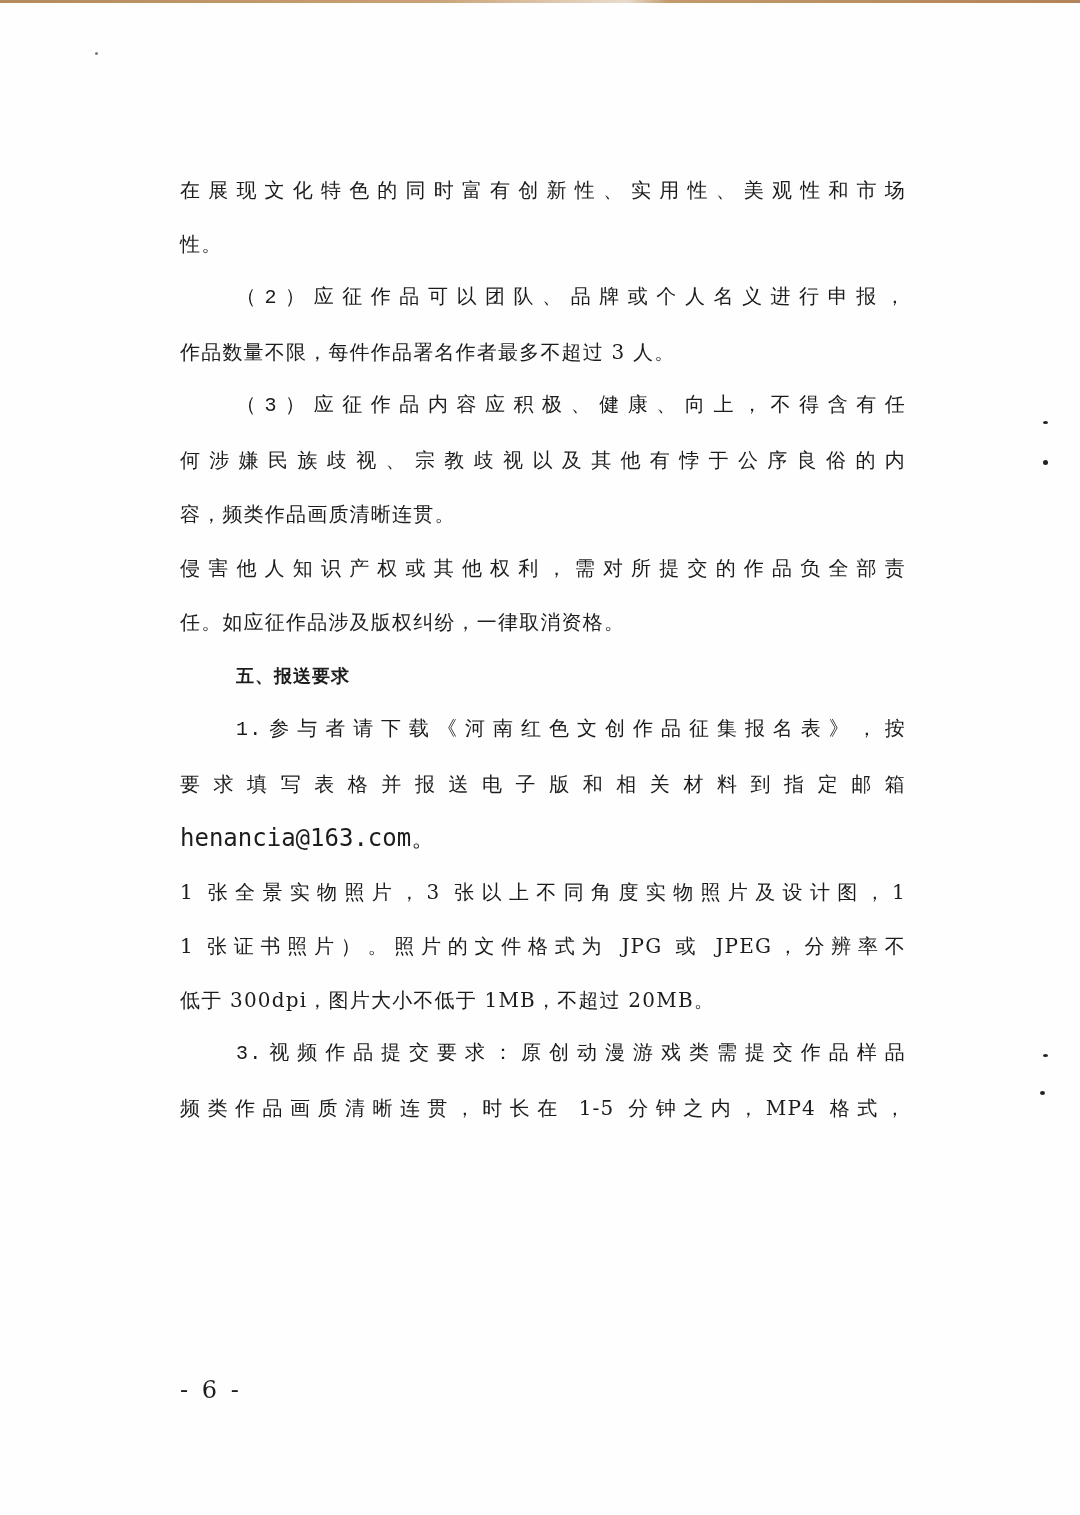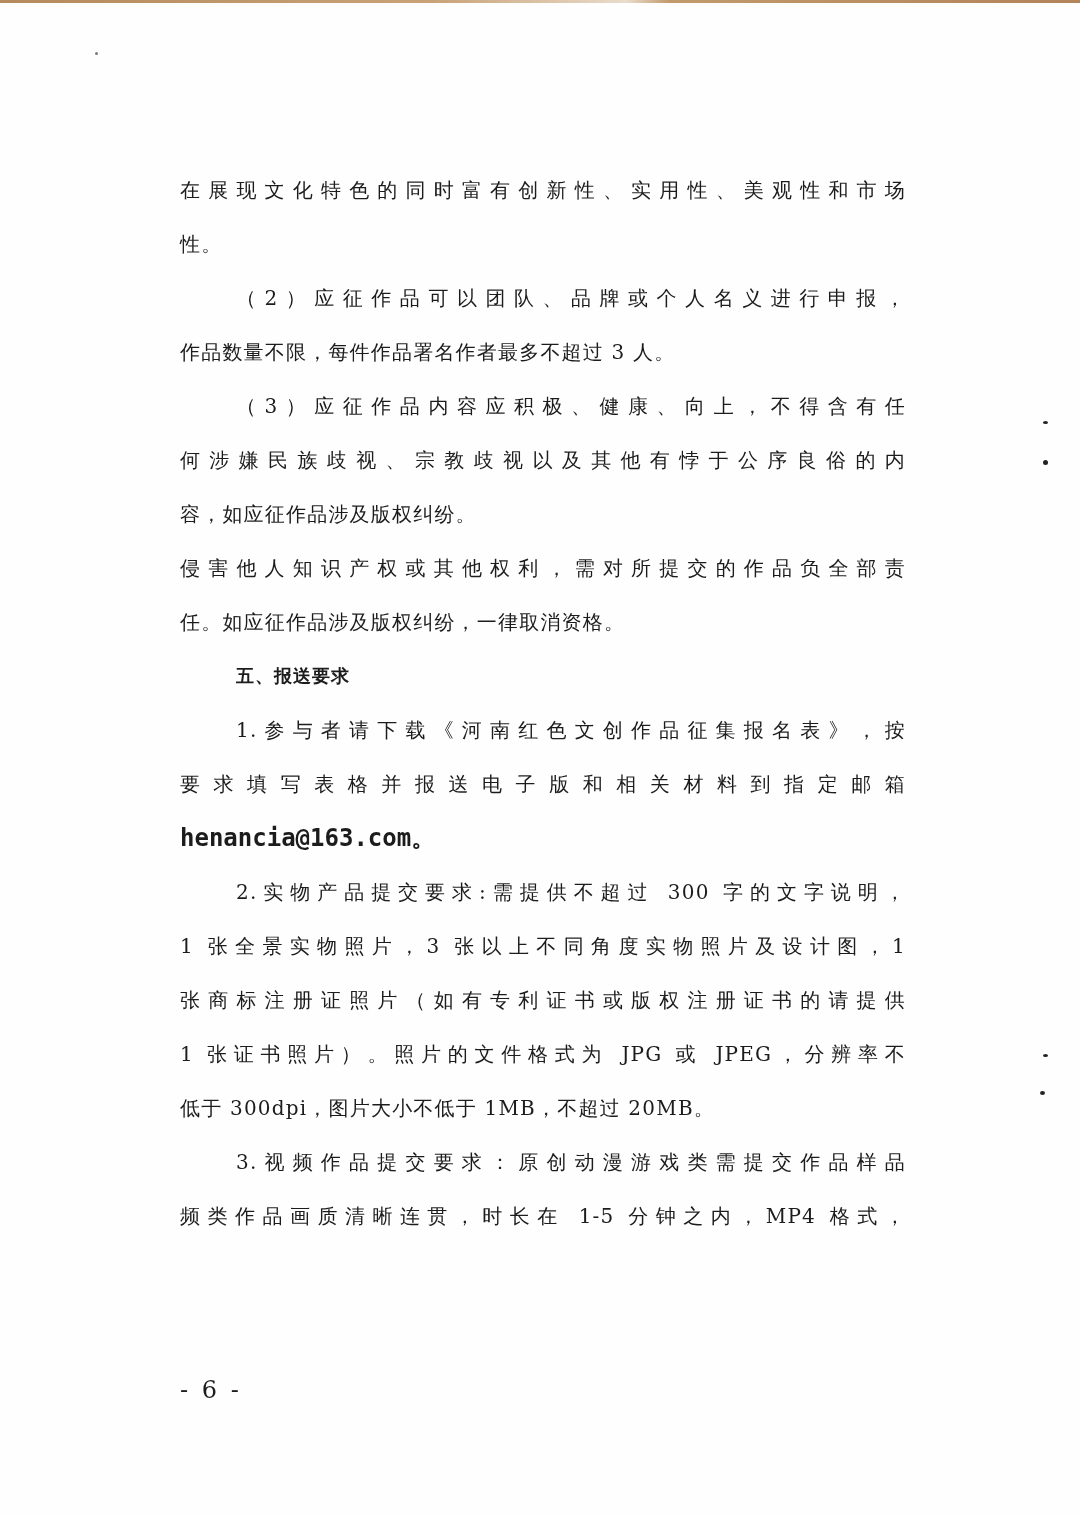--- a/index.html
+++ b/index.html
@@ -15,26 +15,26 @@
     }
     .speck { position: absolute; background: #222; border-radius: 50%; }
     .page {
       position: absolute; left: 180px; top: 163px; width: 726px;
     }
     .line {
       height: 54px; line-height: 54px; font-size: 20px; white-space: nowrap;
       letter-spacing: 1.2px; overflow: visible;
     }
     .justify { text-align: justify; text-align-last: justify; }
-    .indent { padding-left: 56px; }
+    .indent { padding-left: 56px; font-family: Liberation Mono, monospace; }
     .heading {
       font-family: "DejaVu Sans", "Liberation Sans", sans-serif;
       font-weight: bold; font-size: 18px; padding-left: 56px; letter-spacing: 1px;
     }
-    .mono { font-family: "DejaVu Sans Mono", "Liberation Mono", monospace; font-size: 24px; letter-spacing: 0; font-weight: bold; }
+    .mono { font-family: "DejaVu Sans Mono", "Liberation Mono", monospace; font-size: 24px; letter-spacing: 0; }
     .page-number {
       position: absolute; left: 180px; top: 1376px; font-size: 24px;
       font-family: "DejaVu Serif", serif; letter-spacing: 3px;
     }
   </style>
 </head>
 <body>
 
 <div class="top-strip"></div>
 
@@ -44,29 +44,27 @@
 <div class="speck" style="left:1043px;top:1054px;width:5px;height:3px"></div>
 <div class="speck" style="left:1040px;top:1091px;width:5px;height:4px"></div>
 
 <div class="page">
   <div class="line justify">在展现文化特色的同时富有创新性、实用性、美观性和市场</div>
   <div class="line">性。</div>
   <div class="line justify indent">（2）应征作品可以团队、品牌或个人名义进行申报，</div>
   <div class="line">作品数量不限，每件作品署名作者最多不超过 3 人。</div>
   <div class="line justify indent">（3）应征作品内容应积极、健康、向上，不得含有任</div>
   <div class="line justify">何涉嫌民族歧视、宗教歧视以及其他有悖于公序良俗的内</div>
-  <div class="line">容，如应征作品涉及版权纠纷。</div>
+  <div class="line">容，频类作品画质清晰连贯。</div>
   <div class="line justify">侵害他人知识产权或其他权利，需对所提交的作品负全部责</div>
   <div class="line">任。如应征作品涉及版权纠纷，一律取消资格。</div>
   <div class="line heading">五、报送要求</div>
   <div class="line justify indent">1.参与者请下载《河南红色文创作品征集报名表》，按</div>
   <div class="line justify">要求填写表格并报送电子版和相关材料到指定邮箱</div>
   <div class="line mono">henancia@163.com。</div>
-  <div class="line justify indent">2.实物产品提交要求:需提供不超过 300 字的文字说明，</div>
   <div class="line justify">1 张全景实物照片，3 张以上不同角度实物照片及设计图，1</div>
-  <div class="line justify">张商标注册证照片（如有专利证书或版权注册证书的请提供</div>
   <div class="line justify">1 张证书照片）。照片的文件格式为 JPG 或 JPEG，分辨率不</div>
   <div class="line">低于 300dpi，图片大小不低于 1MB，不超过 20MB。</div>
   <div class="line justify indent">3.视频作品提交要求：原创动漫游戏类需提交作品样品</div>
   <div class="line justify">频类作品画质清晰连贯，时长在 1-5 分钟之内，MP4 格式，</div>
 </div>
 
 <div class="page-number">- 6 -</div>
 
 </body></html>

